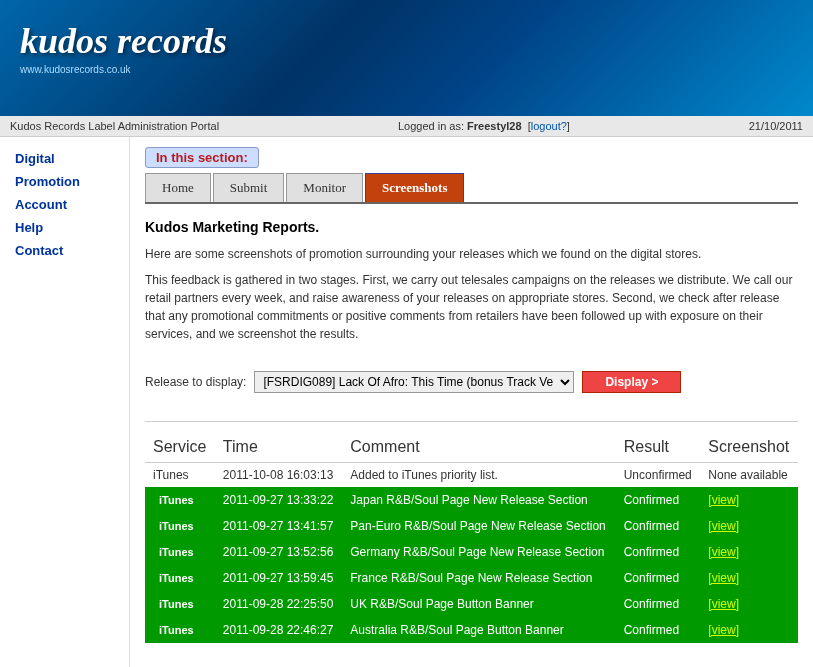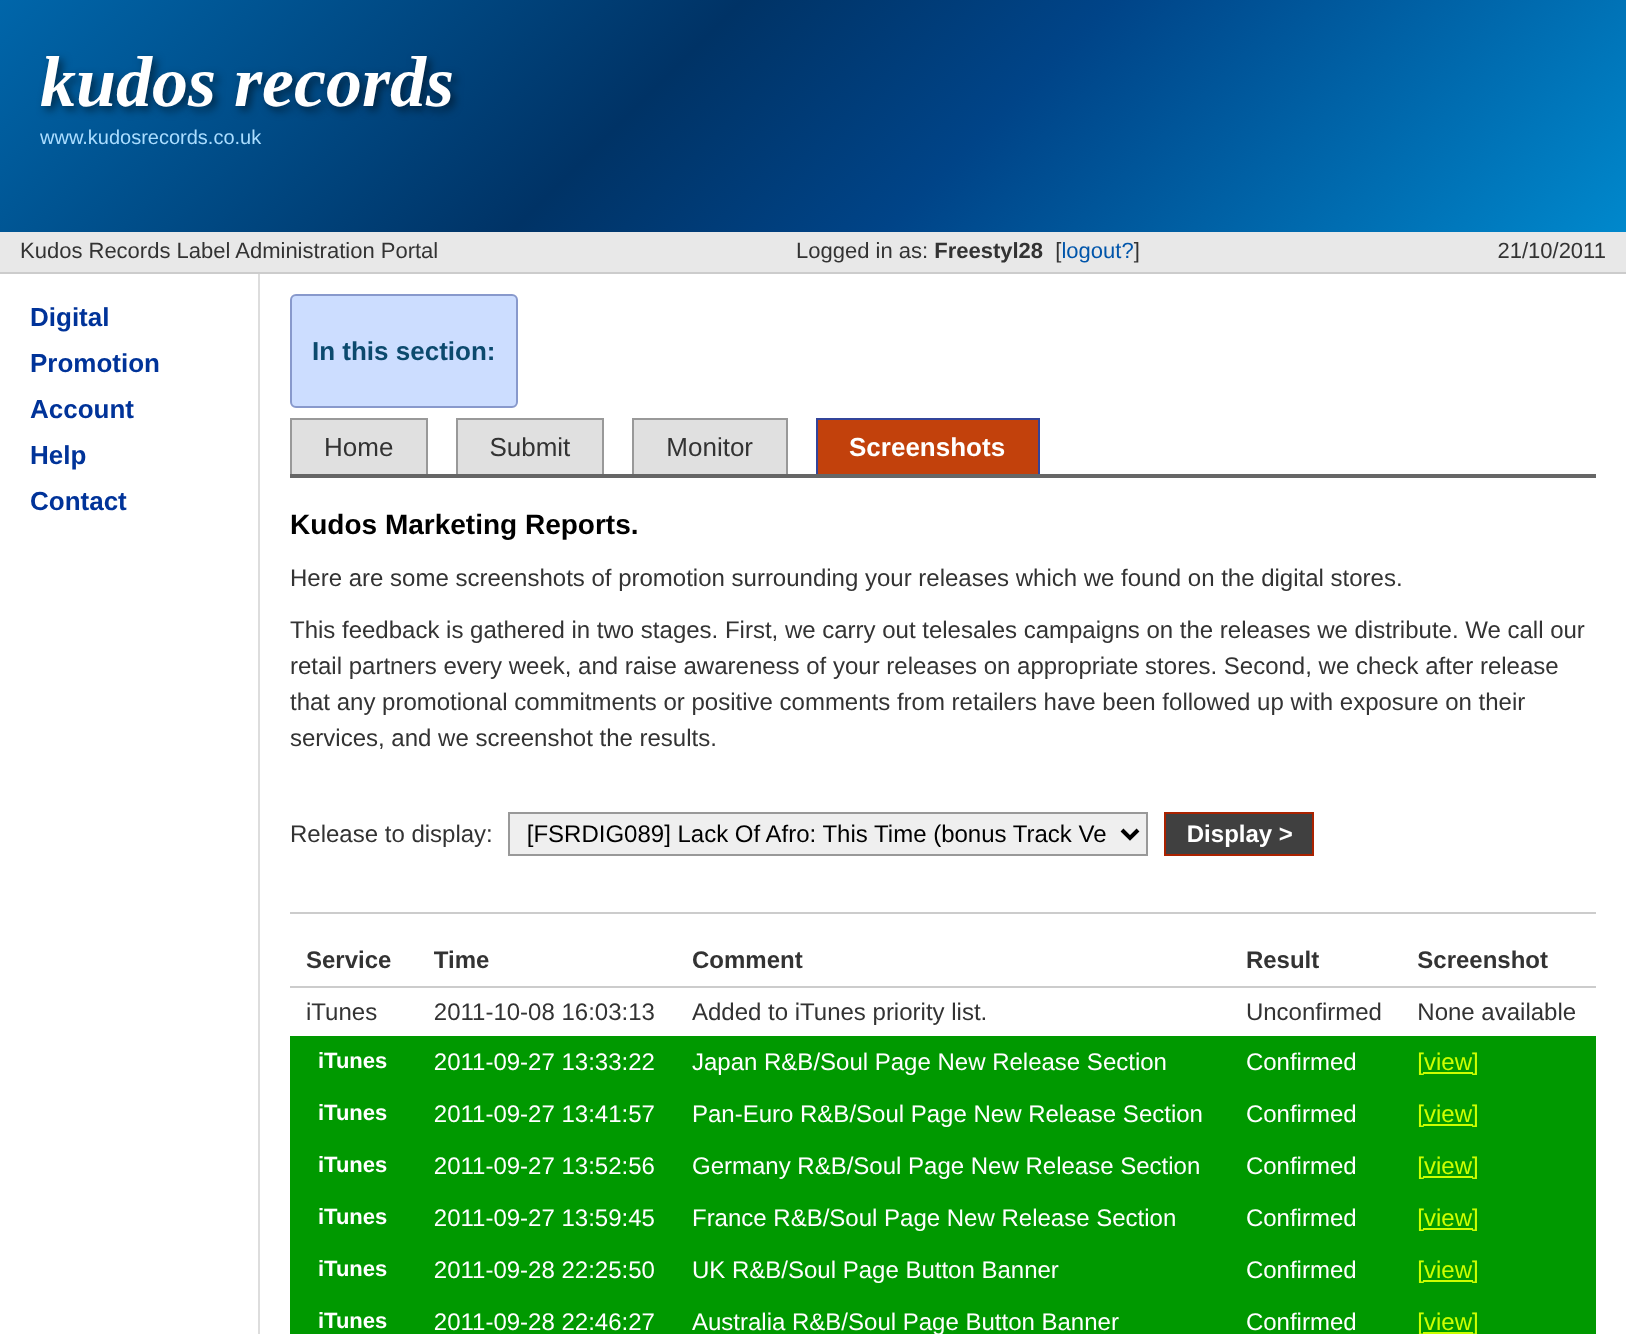--- a/index.html
+++ b/index.html
@@ -82,44 +82,45 @@
     #main {
       flex: 1;
       padding: 0 15px 15px 15px;
     }
 
     
     #section-label {
       display: inline-block;
       background: #ccddff;
       border: 1px solid #8899cc;
-      padding: 20px 10px;
+      padding: 2px 10px;
       font-size: 13px;
       font-weight: bold;
-      color: #0c4a6e;
+      color: #b91c1c;
       margin: 10px 0 5px 0;
       border-radius: 3px;
     }
 
     
     #nav-tabs {
       display: flex;
       align-items: flex-end;
       margin-bottom: 0;
       border-bottom: 2px solid #666;
     }
     .nav-tab {
       padding: 6px 16px;
       background: #e0e0e0;
       border: 1px solid #999;
       border-bottom: none;
       cursor: pointer;
       font-size: 13px;
       color: #333;
-      margin-right: 14px;
+      margin-right: 2px;
+      font-family: Liberation Serif, serif;
     }
     .nav-tab.active {
       background: #c2410c;
       color: #fff;
       font-weight: bold;
       border-color: #334499;
     }
 
     
     #content {
@@ -149,45 +150,45 @@
       font-size: 12px;
       color: #333;
     }
     #release-select {
       font-size: 12px;
       padding: 2px 4px;
       width: 320px;
       border: 1px solid #999;
     }
     #display-btn {
-      background: #404040;
+      background: #ef4444;
       color: #fff;
       border: 1px solid #aa2200;
-      padding: 3px 10px;
+      padding: 3px 22px;
       font-size: 12px;
       cursor: pointer;
       font-weight: bold;
     }
 
     
     hr { border: none; border-top: 1px solid #ccc; margin: 5px 0 10px 0; }
 
     
     #results-table {
       width: 100%;
       border-collapse: collapse;
     }
     #results-table thead tr {
       background: #fff;
     }
     #results-table th {
       padding: 6px 8px;
       text-align: left;
-      font-size: 12px;
-      font-weight: bold;
+      font-size: 16px;
+      font-weight: normal;
       color: #333;
       border-bottom: 1px solid #ccc;
     }
     #results-table td {
       padding: 5px 8px;
       font-size: 12px;
       vertical-align: middle;
     }
     .row-white td { background: #fff; color: #333; }
     .row-green td { background: #009900; color: #fff; }

